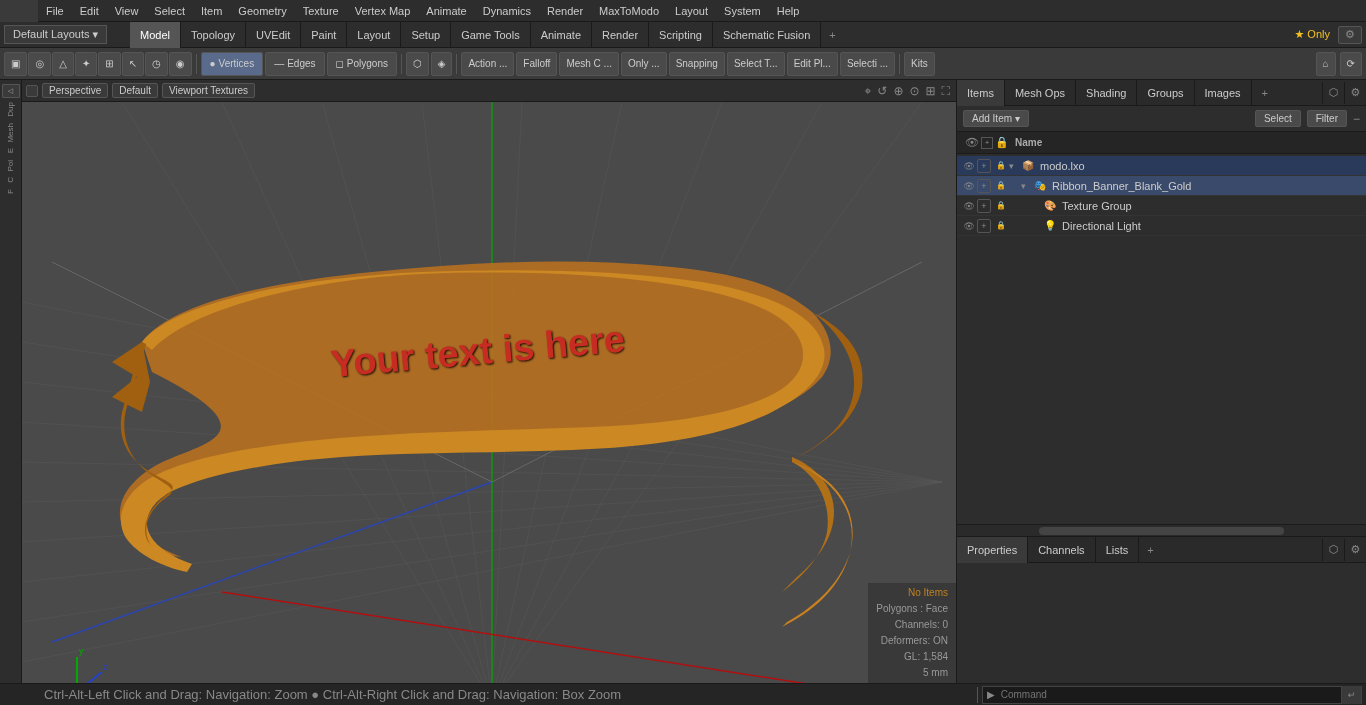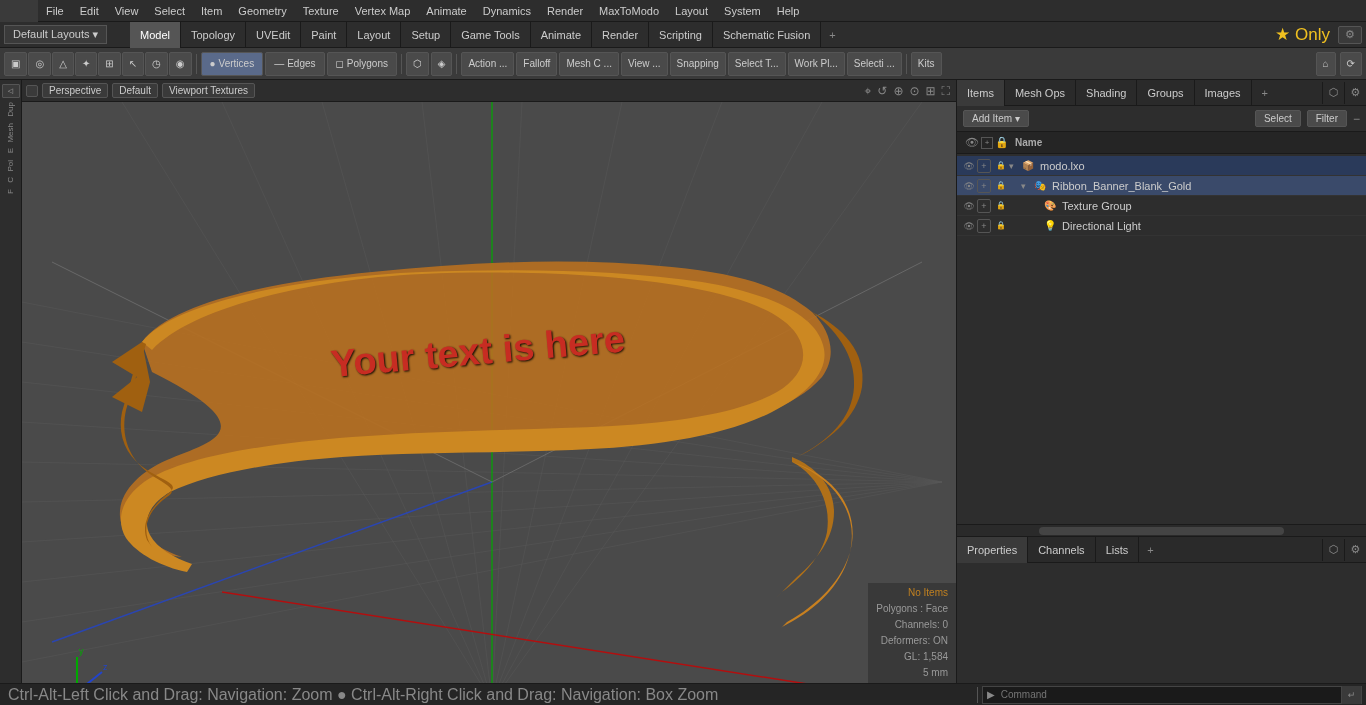--- a/index.html
+++ b/index.html
@@ -25,21 +25,21 @@
     #default-layouts {
       padding: 2px 8px; color: #ccc; background: #3a3a3a; border: 1px solid #555;
       margin: 8px 4px; font-size: 11px; cursor: pointer;
     }
     .layout-tab {
       padding: 3px 10px; color: #ccc; cursor: pointer; border-right: 1px solid #1a1a1a;
       height: 26px; display: flex; align-items: center;
     }
     .layout-tab.active { background: #555; color: #fff; margin-left: 19px; }
     .layout-tab-add { padding: 3px 8px; color: #888; cursor: pointer; }
-    .layout-star { color: #f0c020; margin-left: auto; padding: 2px 8px; font-size: 17px; }
+    .layout-star { color: #f0c020; margin-left: auto; padding: 2px 8px; font-size: 11px; }
 
     
     #toolbar {
       display: flex; align-items: center;
       background: #3a3a3a; height: 32px;
       border-bottom: 1px solid #1a1a1a; gap: 2px; padding: 0 4px;
     }
     .tb-btn {
       background: #4a4a4a; border: 1px solid #555; color: #ccc;
       padding: 2px 6px; cursor: pointer; border-radius: 2px; font-size: 10px;
@@ -187,21 +187,21 @@
     .prop-tab-add { padding: 4px 8px; color: #888; cursor: pointer; }
     .prop-content { height: 120px; background: #2d2d2d; }
     .prop-icons { margin-left: auto; display: flex; }
 
     
     #cmd-bar {
       display: flex; align-items: center; background: #252525;
       height: 22px; border-top: 1px solid #1a1a1a; padding: 0 4px;
     }
     #status-text {
-      flex: 1; color: #888; font-size: 16px; padding: 0 4px;
+      flex: 1; color: #888; font-size: 13px; padding: 0 4px; margin-left: 36px;
     }
     #cmd-separator { width: 1px; background: #555; height: 16px; margin: 0 4px; }
     #cmd-input-wrapper {
       display: flex; align-items: center; background: #1a1a1a;
       border: 1px solid #444; flex: 0 0 380px; height: 18px;
     }
     #cmd-arrow { color: #888; padding: 0 4px; font-size: 10px; }
     #cmd-input {
       flex: 1; background: transparent; border: none; color: #ccc;
       font-size: 10px; outline: none; padding: 0 2px;
@@ -266,24 +266,24 @@
   <button class="component-btn active">● <span>Vertices</span></button>
   <button class="component-btn">— <span>Edges</span></button>
   <button class="component-btn">◻ <span>Polygons</span></button>
   <div class="tb-separator"></div>
   <button class="tb-btn">⬡</button>
   <button class="tb-btn">◈</button>
   <div class="tb-separator"></div>
   <button class="tb-btn">Action ...</button>
   <button class="tb-btn">Falloff</button>
   <button class="tb-btn">Mesh C ...</button>
-  <button class="tb-btn">View ...</button>
+  <button class="tb-btn">Only ...</button>
   <button class="tb-btn">Snapping</button>
   <button class="tb-btn">Select T...</button>
-  <button class="tb-btn">Work Pl...</button>
+  <button class="tb-btn">Edit Pl...</button>
   <button class="tb-btn">Selecti ...</button>
   <div class="tb-separator"></div>
   <button class="tb-btn">Kits</button>
   <div style="margin-left:auto; display:flex; gap:4px;">
     <button class="tb-btn">⌂</button>
     <button class="tb-btn">⟳</button>
   </div>
 </div>
 
 <div id="main-area">

